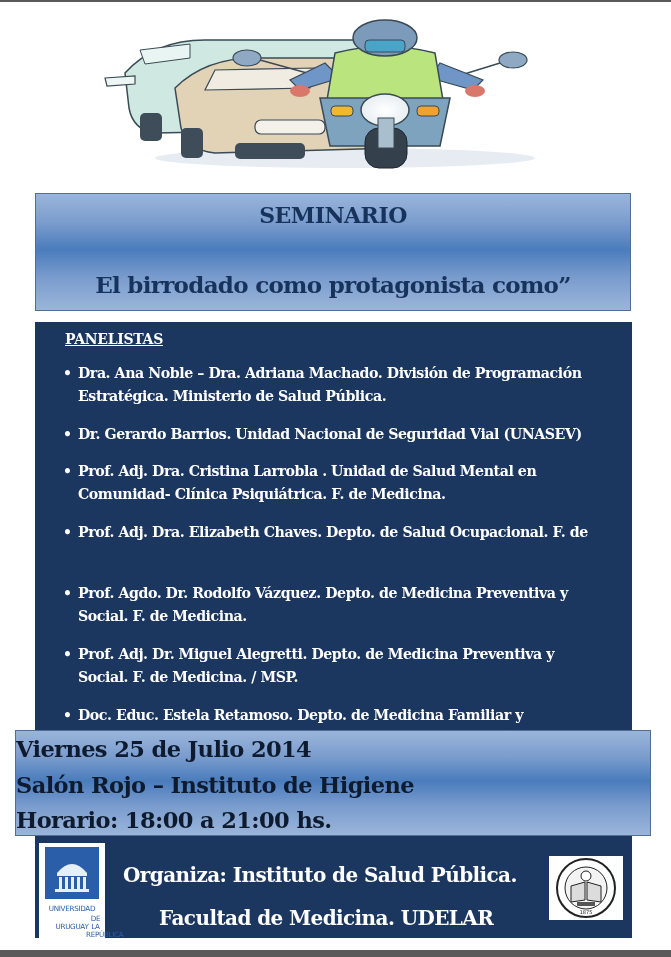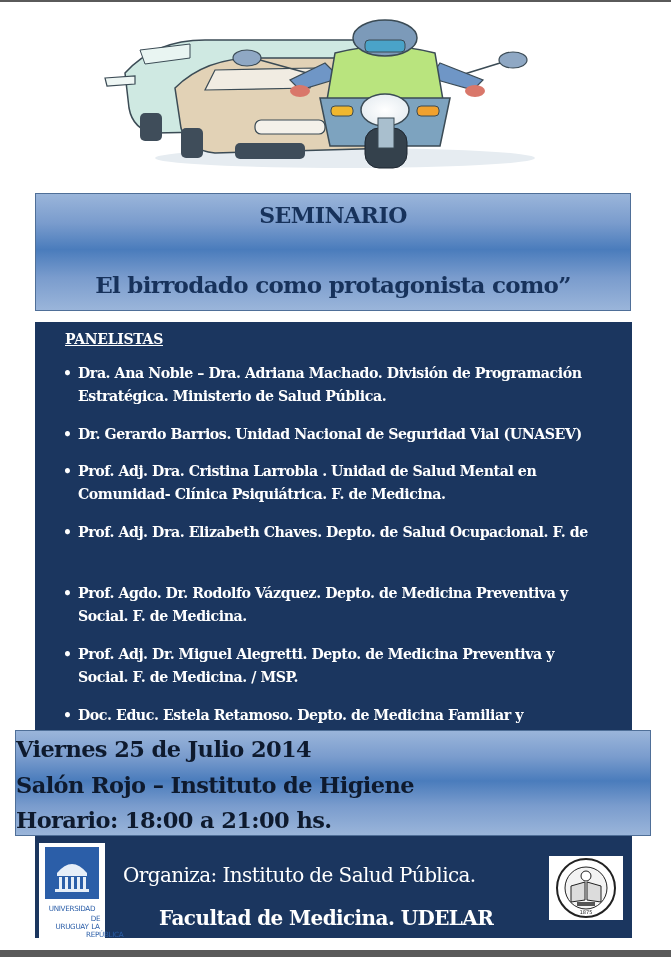--- a/index.html
+++ b/index.html
@@ -54,21 +54,21 @@
     background:#1b365f; color:#ffffff;
   }
   .udelar-logo {
     position:absolute; left:4px; top:7px; width:66px; height:112px; background:#ffffff;
   }
   .udelar-logo .lbl { position:absolute; left:0; right:0; text-align:center;
     font-family:"DejaVu Sans", sans-serif; font-size:7.2px; color:#2b5ea8; line-height:8px; letter-spacing:-0.3px; }
   .fmed-logo {
     position:absolute; left:514px; top:20px; width:74px; height:64px; background:#ffffff;
   }
-  .footer .o1 { position:absolute; left:88px; top:27px; font-size:20px; font-weight:normal; letter-spacing:-0.6px; }
+  .footer .o1 { position:absolute; left:88px; top:27px; font-size:20px; font-weight:bold; letter-spacing:-0.6px; }
   .footer .o2 { position:absolute; left:124px; top:70px; font-size:20px; font-weight:bold; letter-spacing:-0.6px; }
 </style>
 </head>
 <body>
 
 <div class="topbar"></div>
 
 <div class="illustration">
   <svg width="470" height="152" viewBox="0 0 470 152">
     <defs>

